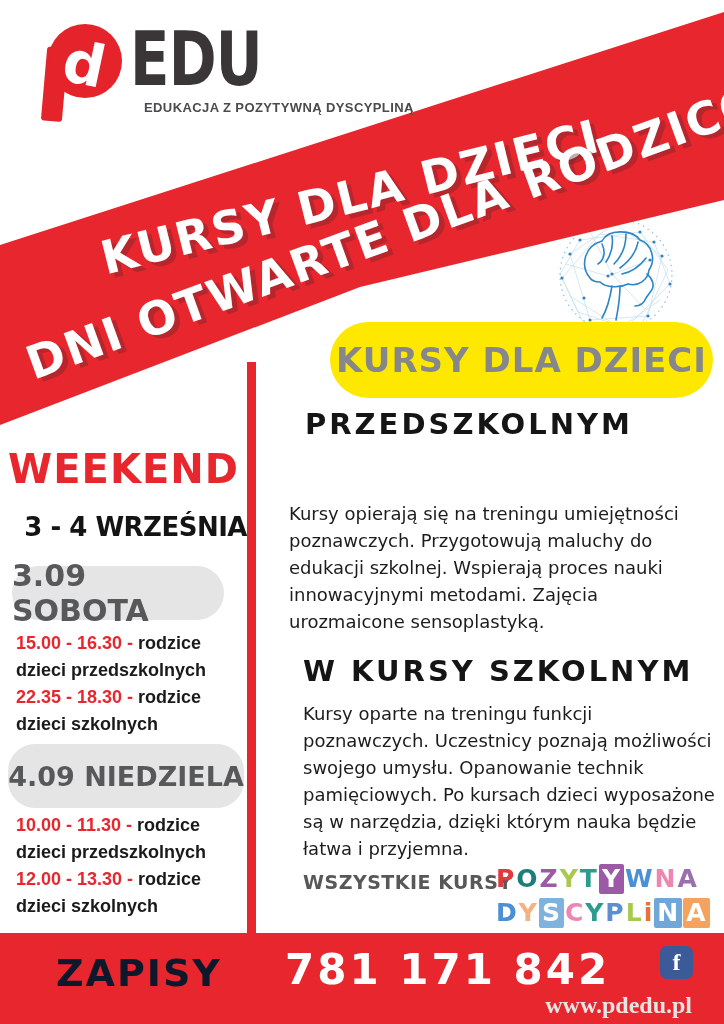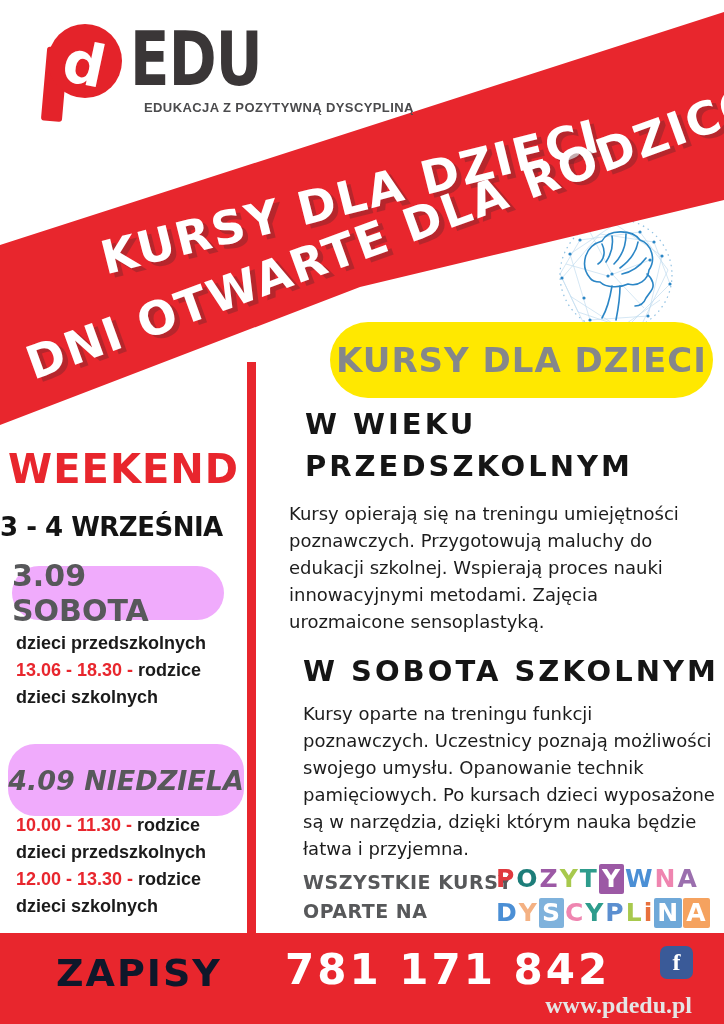--- a/index.html
+++ b/index.html
@@ -52,28 +52,28 @@
 
   
   #pd-logo { left:496px; top:862px; width:225px; z-index:4; }
   .pd-row { height:34px; line-height:34px; font-weight:bold; font-size:25px; letter-spacing:1px; white-space:nowrap; }
   .pd-row span { display:inline-block; margin-right:1px; }
   .pd-row span.boxed { padding:0 3px; border-radius:2px; line-height:30px; }
 
   
   #weekend { left:0; top:446px; width:247px; text-align:center; z-index:4;
              font-size:40px; font-weight:bold; color:#e8262d; letter-spacing:1px; }
-  #dates   { left:0; top:512px; width:247px; text-align:left; z-index:4;
+  #dates   { left:0; top:512px; width:247px; text-align:right; z-index:4;
              font-size:26px; font-weight:bold; color:#141414; letter-spacing:-.5px; }
   .day-pill {
-    z-index:4; background:#f0abfc; border-radius:27px; display:flex; align-items:center;
+    z-index:4; background:#e5e5e5; border-radius:27px; display:flex; align-items:center;
     justify-content:center; font-weight:bold; color:#57585a;
   }
   #pill-sat { left:12px; top:566px; width:212px; height:54px; font-size:30px; }
-  #pill-sun { left:8px;  top:744px; width:236px; height:72px; font-size:27px;font-style:italic; }
+  #pill-sun { left:8px;  top:744px; width:236px; height:64px; font-size:27px; }
   .slots { z-index:4; font-family:"Liberation Sans", sans-serif; font-size:18px;
            font-weight:bold; line-height:27px; color:#1a1a1a; }
   #slots-sat { left:16px; top:630px; width:228px; }
   #slots-sun { left:16px; top:812px; width:228px; }
   .slot-time { color:#e8262d; }
 
   
   #divider { left:247px; top:362px; width:9px; height:571px; background:#e8262d; z-index:4; }
 
   
@@ -138,48 +138,48 @@
       <circle cx="70" cy="112" r="1.6"></circle>
     <circle cx="30" cy="24" r="1.6"></circle>
       <circle cx="90" cy="16" r="1.6"></circle>
       <circle cx="34" cy="82" r="1.6"></circle>
   </g>
 </svg>
 
 <div id="main-pill" class="abs">KURSY DLA DZIECI</div>
 
 <div id="heading1" class="abs">
-  <div class="h-marker">W WIEKU</div>
   <div class="h-marker">PRZEDSZKOLNYM</div>
 </div>
 <div id="para1" class="abs">Kursy opierają się na treningu umiejętności poznawczych. Przygotowują maluchy do edukacji szkolnej. Wspierają proces nauki innowacyjnymi metodami. Zajęcia urozmaicone sensoplastyką.</div>
 
-<div id="heading2" class="abs h-marker">W SOBOTA SZKOLNYM</div>
+<div id="heading2" class="abs h-marker">W KURSY SZKOLNYM</div>
 <div id="para2" class="abs">Kursy oparte na treningu funkcji poznawczych. Uczestnicy poznają możliwości swojego umysłu. Opanowanie technik pamięciowych. Po kursach dzieci wyposażone są w narzędzia, dzięki którym nauka będzie łatwa i przyjemna.</div>
 
 <div id="note" class="abs">
   <div>WSZYSTKIE KURSY</div>
-  <div>OPARTE NA</div>
 </div>
 
 <div id="pd-logo" class="abs">
   <div class="pd-row"><span style="color: rgb(224, 57, 62);">P</span><span style="color: rgb(29, 125, 121);">O</span><span style="color: rgb(156, 89, 165);">Z</span><span style="color: rgb(168, 201, 77);">Y</span><span style="color: rgb(46, 156, 140);">T</span><span class="boxed" style="background-color: rgb(156, 89, 165); color: rgb(255, 255, 255);">Y</span><span style="color: rgb(75, 143, 213);">W</span><span style="color: rgb(239, 133, 176);">N</span><span style="color: rgb(155, 111, 174);">A</span></div>
   <div class="pd-row"><span style="color: rgb(75, 143, 213);">D</span><span style="color: rgb(244, 177, 131);">Y</span><span class="boxed" style="background-color: rgb(127, 178, 220); color: rgb(255, 255, 255);">S</span><span style="color: rgb(239, 133, 176);">C</span><span style="color: rgb(46, 156, 140);">Y</span><span style="color: rgb(91, 143, 208);">P</span><span style="color: rgb(168, 201, 77);">L</span><span style="color: rgb(232, 112, 60);">i</span><span class="boxed" style="background-color: rgb(111, 168, 216); color: rgb(255, 255, 255);">N</span><span class="boxed" style="background-color: rgb(245, 162, 95); color: rgb(255, 255, 255);">A</span></div>
 </div>
 
 <div id="weekend" class="abs">WEEKEND</div>
 <div id="dates" class="abs">3 - 4 WRZEŚNIA</div>
 
 <div id="pill-sat" class="abs day-pill">3.09 SOBOTA</div>
 <div id="slots-sat" class="abs slots">
   <div class="slot">
+    <div><span class="slot-time">15.00 - 16.30 -</span>
+      <span>rodzice</span></div>
     <div>dzieci przedszkolnych</div>
   </div>
   <div class="slot">
-    <div><span class="slot-time">13.06 - 18.30 -</span>
+    <div><span class="slot-time">22.35 - 18.30 -</span>
       <span>rodzice</span></div>
     <div>dzieci szkolnych</div>
   </div>
 </div>
 
 <div id="pill-sun" class="abs day-pill">4.09 NIEDZIELA</div>
 <div id="slots-sun" class="abs slots">
   <div class="slot">
     <div><span class="slot-time">10.00 - 11.30 -</span>
       <span>rodzice</span></div>

